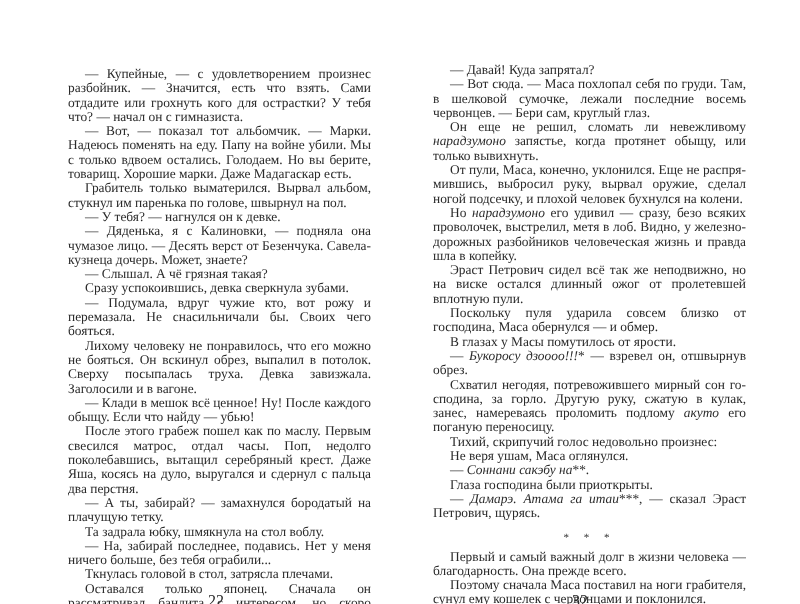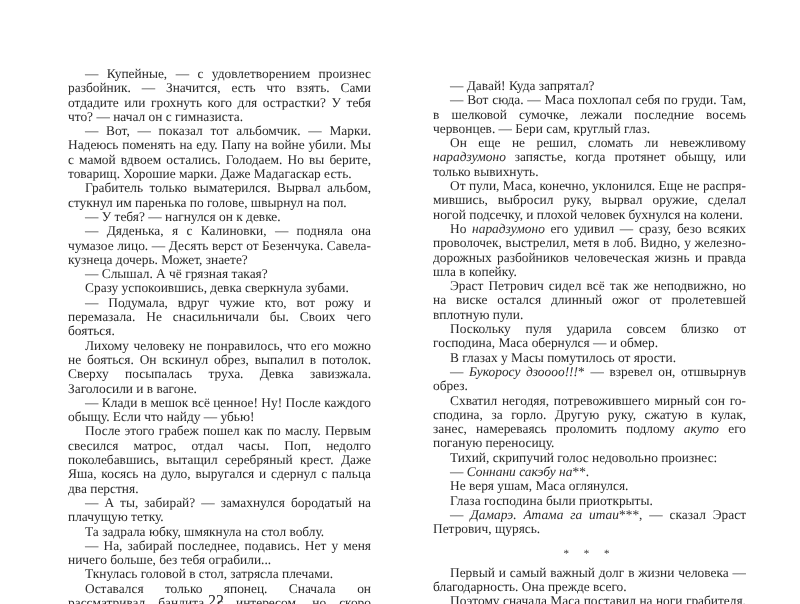--- a/index.html
+++ b/index.html
@@ -3,21 +3,21 @@
 <meta charset="utf-8">
 <style>
   html, body { margin: 0; padding: 0; }
   body {
     width: 800px; height: 604px; background: #ffffff; position: relative; overflow: hidden;
     font-family: "Liberation Serif", "DejaVu Serif", serif; color: #2a2a2a;
   }
   .spread { position: absolute; inset: 0; background: #fff; }
   .page { position: absolute; top: 16px; height: 542px; }
   .page.left { left: 0; width: 400px; }
-  .page.right { left: 400px; width: 400px; margin-top: 16px; }
+  .page.right { left: 400px; width: 400px; }
   .col {
     position: absolute;
     font-size: 13.4px; line-height: 14.3px; text-align: justify;
     text-rendering: geometricPrecision;
   }
   .page.left .col { left: 68px; top: 51px; width: 303px; }
   .page.right .col { left: 33px; top: 47px; width: 313px; }
   .col p { margin: 0; text-indent: 17px; hyphens: manual; }
   .col em { }
   .break {
@@ -32,21 +32,21 @@
     position: absolute; left: 254px; top: 600px; width: 22px; height: 4px; background: #222;
   }
 </style>
 </head>
 <body>
 
 <div class="spread">
   <div class="page left">
     <div class="col" id="left-col">
         <p>— Купейные, — с удовлетворением произнес раз­бойник. — Значится, есть что взять. Сами отдадите или грохнуть кого для острастки? У тебя что? — начал он с гимназиста.</p>
-        <p>— Вот, — показал тот альбомчик. — Марки. Надеюсь поменять на еду. Папу на войне убили. Мы с мамой вдвоем остались. Голодаем. Но вы берите, товарищ. Хорошие марки. Даже Мадагаскар есть.</p>
+        <p>— Вот, — показал тот альбомчик. — Марки. Надеюсь поменять на еду. Папу на войне убили. Мы с только вдвоем остались. Голодаем. Но вы берите, товарищ. Хорошие марки. Даже Мадагаскар есть.</p>
         <p>Грабитель только выматерился. Вырвал альбом, стукнул им паренька по голове, швырнул на пол.</p>
         <p>— У тебя? — нагнулся он к девке.</p>
         <p>— Дяденька, я с Калиновки, — подняла она чумазое лицо. — Десять верст от Безенчука. Савела-кузнеца до­черь. Может, знаете?</p>
         <p>— Слышал. А чё грязная такая?</p>
         <p>Сразу успокоившись, девка сверкнула зубами.</p>
         <p>— Подумала, вдруг чужие кто, вот рожу и перемазала. Не снасильничали бы. Своих чего бояться.</p>
         <p>Лихому человеку не понравилось, что его можно не бояться. Он вскинул обрез, выпалил в потолок. Сверху посыпалась труха. Девка завизжала. Заголосили и в вагоне.</p>
         <p>— Клади в мешок всё ценное! Ну! После каждого обыщу. Если что найду — убью!</p>
         <p>После этого грабеж пошел как по маслу. Первым све­сился матрос, отдал часы. Поп, недолго поколебавшись, вытащил серебряный крест. Даже Яша, косясь на дуло, выругался и сдернул с пальца два перстня.</p>
         <p>— А ты, забирай? — замахнулся бородатый на плачу­щую тетку.</p>
@@ -65,22 +65,22 @@
           <p><span>— Вот сюда. — Маса похлопал себя по груди. Там, в шелковой сумочке, лежали последние восемь червон­цев. — Бери сам, круглый глаз.</span></p>
           <p><span>Он еще не решил, сломать ли невежливому </span><em>нарадзумоно</em><span> запястье, когда протянет обыщу, или только вывихнуть.</span></p>
           <p><span>От пули, Маса, конечно, уклонился. Еще не распря­мившись, выбросил руку, вырвал оружие, сделал ногой подсечку, и плохой человек бухнулся на колени.</span></p>
           <p><span>Но </span><em>нарадзумоно</em><span> его удивил — сразу, безо всяких проволочек, выстрелил, метя в лоб. Видно, у железно­дорожных разбойников человеческая жизнь и правда шла в копейку.</span></p>
           <p><span>Эраст Петрович сидел всё так же неподвижно, но на виске остался длинный ожог от пролетевшей вплотную пули.</span></p>
           <p><span>Поскольку пуля ударила совсем близко от господина, Маса обернулся — и обмер.</span></p>
           <p><span>В глазах у Масы помутилось от ярости.</span></p>
           <p><span>— </span><em>Букоросу дзоооо!!!</em><span>* — взревел он, отшвырнув обрез.</span></p>
           <p><span>Схватил негодяя, потревожившего мирный сон го­сподина, за горло. Другую руку, сжатую в кулак, занес, намереваясь проломить подлому </span><em>акуто</em><span> его поганую переносицу.</span></p>
           <p><span>Тихий, скрипучий голос недовольно произнес:</span></p>
+          <p><span>Не веря ушам, Маса оглянулся.</span></p>
           <p><span>— </span><em>Соннани сакэбу на</em><span>**.</span></p>
-          <p><span>Не веря ушам, Маса оглянулся.</span></p>
           <p><span>Глаза господина были приоткрыты.</span></p>
           <p><span>— </span><em>Дамарэ. Атама га итаи</em><span>***, — сказал Эраст Петрович, щурясь.</span></p>
         </div>
       <div class="break">* * *</div>
       <div id="right-after">
           <p>Первый и самый важный долг в жизни человека — благодарность. Она прежде всего.</p>
           <p>Поэтому сначала Маса поставил на ноги грабителя, сунул ему кошелек с червонцами и поклонился.</p>
           <p>— Спасибо тебе, посланец доброй кармы... Куда ты? А твое ружье?</p>
         </div>
 

